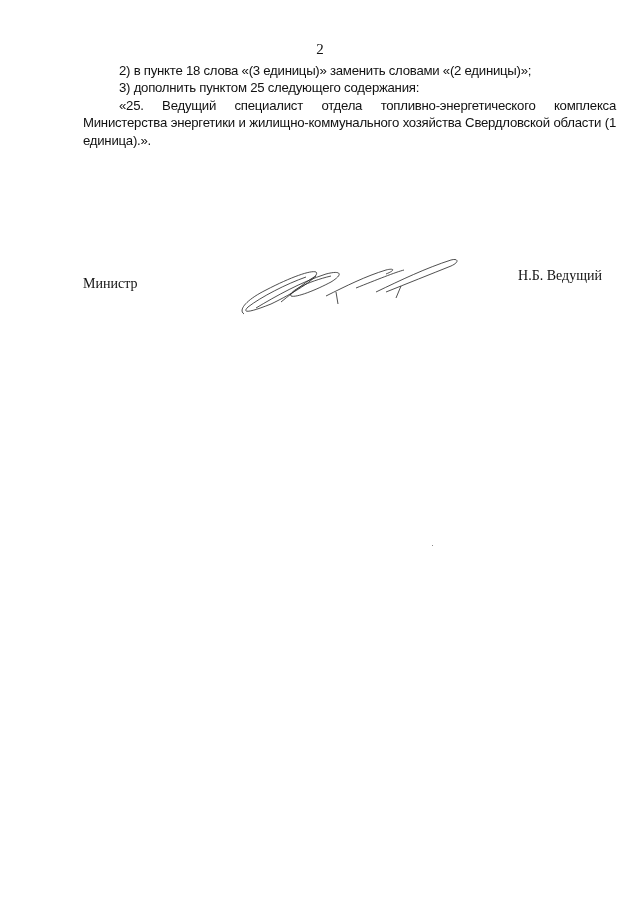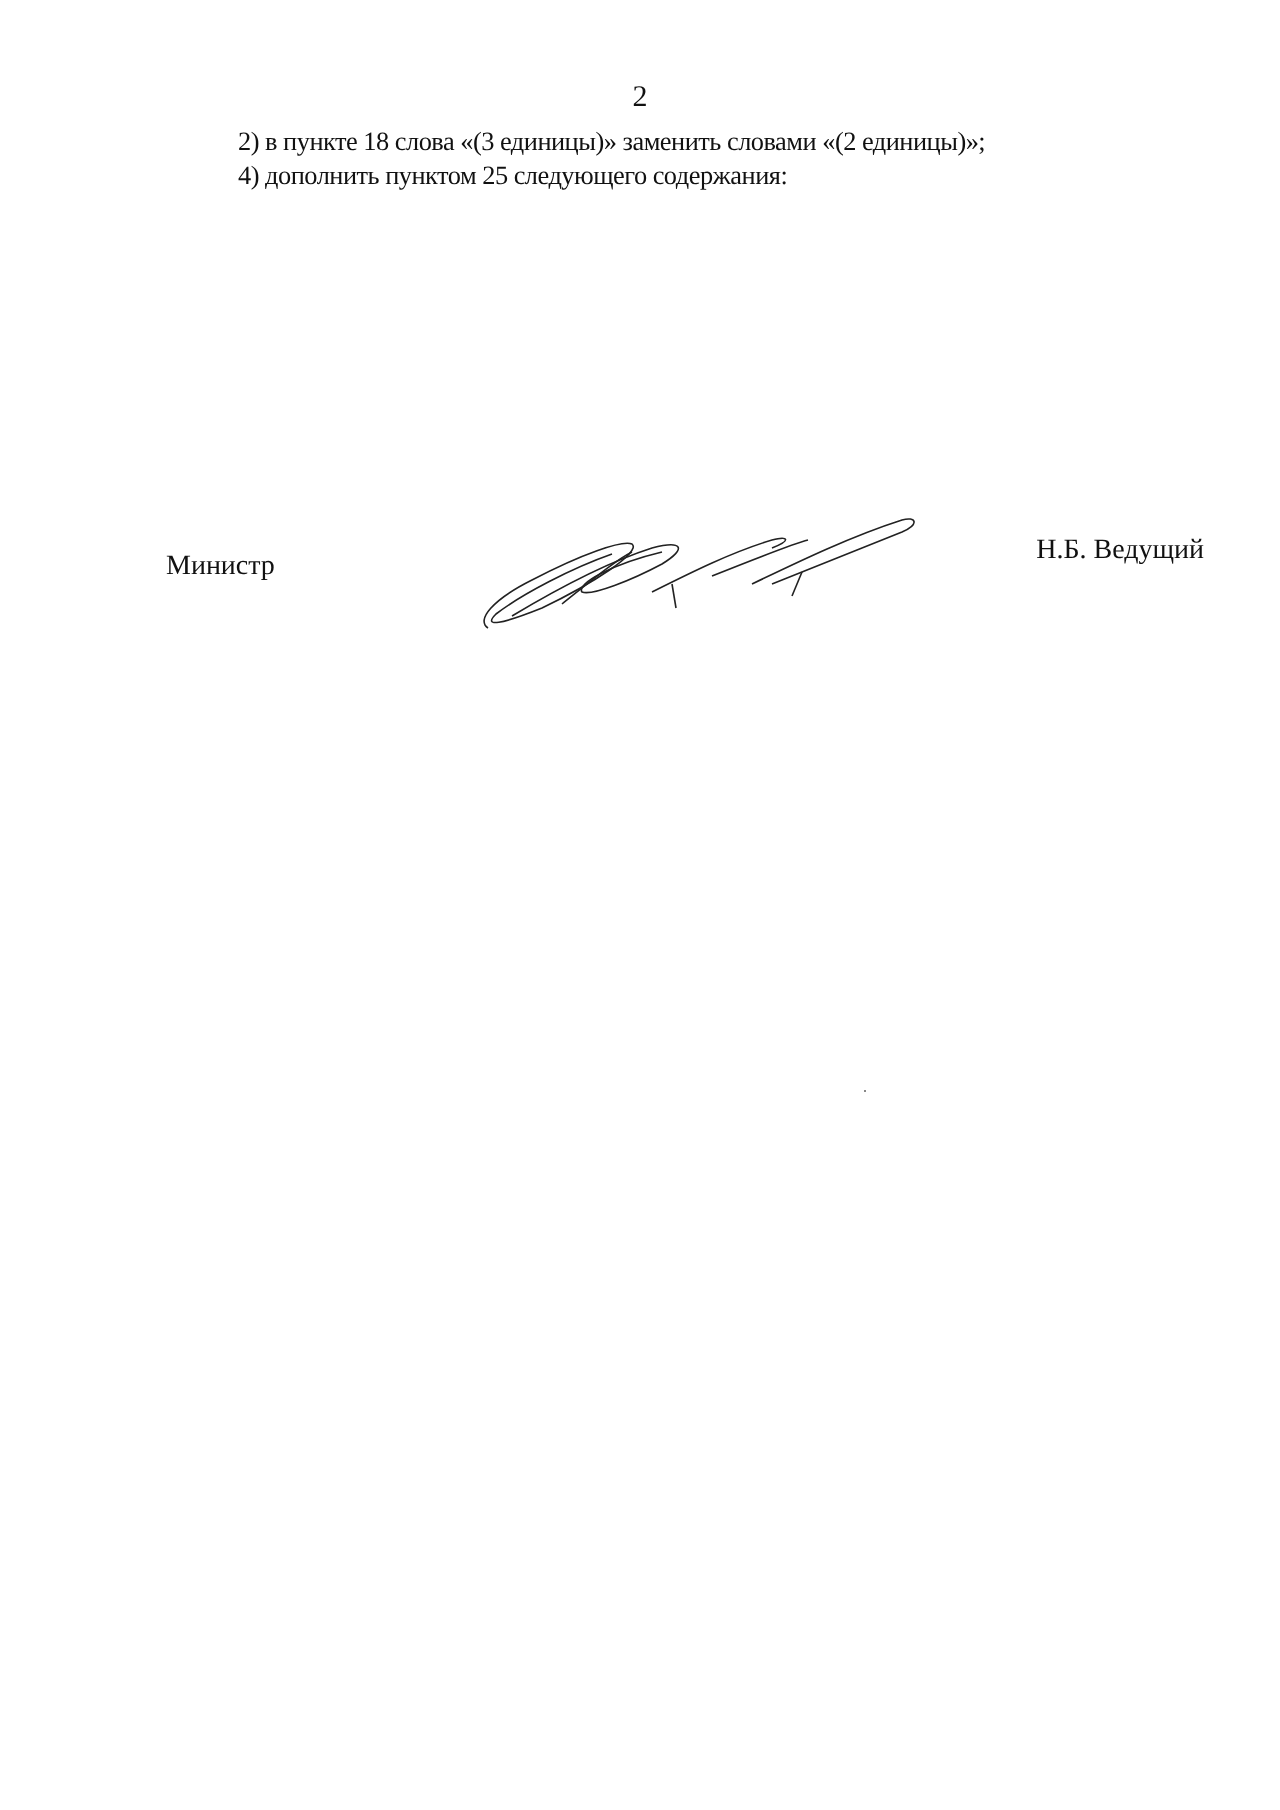--- a/index.html
+++ b/index.html
@@ -8,21 +8,21 @@
       position: absolute; left: 0; top: 0; width: 640px; height: 905px;
       background: #ffffff; color: #111;
       font-family: "Liberation Serif", "DejaVu Serif", serif;
     }
     .page-number {
       position: absolute; top: 40px; left: 0; width: 640px; text-align: center;
       font-size: 15px; line-height: 18px;
     }
     .body-text {
       position: absolute; left: 83px; top: 62px; width: 533px;
-      font-family: Liberation Serif, serif;
+      font-family: Liberation Sans, sans-serif;
       font-size: 13.2px; line-height: 17.4px; letter-spacing: -0.25px;
     }
     .p { text-align: justify; text-align-last: left; margin: 0; }
     .indent { text-indent: 36px; }
     .sig-row { position: absolute; top: 270px; left: 0; width: 624px; height: 60px; }
     .sig-title {
       position: absolute; left: 83px; top: 6px; font-size: 14px;
       font-family: "Liberation Serif", serif;
     }
     .sig-name {
@@ -33,21 +33,22 @@
     .speck { position: absolute; left: 432px; top: 545px; width: 1px; height: 1px; background: #888; }
   </style>
 </head>
 <body>
 
 <div class="page">
   <div class="page-number">2</div>
 
   <div class="body-text">
     <p class="p indent">2) в пункте 18 слова «(3 единицы)» заменить словами «(2 единицы)»;</p>
-    <p class="p indent">4) дополнить пунктом 25 следующего содержания:</p>
+    <p class="p indent">3) дополнить пунктом 25 следующего содержания:</p>
+    <p class="p indent">«25. Ведущий специалист отдела топливно-энергетического комплекса Министерства энергетики и жилищно-коммунального хозяйства Свердловской области (1 единица).».</p>
   </div>
 
   <div class="sig-row">
     <div class="sig-title">Министр</div>
     <svg class="signature" viewBox="0 0 230 70" fill="none" stroke="#222" stroke-width="0.8">
       <path d="M8,62 C2,58 10,48 30,38 C55,25 75,18 80,20 C85,24 60,40 35,52 C15,60 5,62 12,55 C25,45 50,32 70,25"></path>
       <path d="M20,56 C40,44 65,30 90,22 C105,18 108,22 95,30 C80,38 60,46 55,44 C52,40 70,30 95,24"></path>
       <path d="M45,50 C60,38 72,28 80,24"></path>
       <path d="M90,44 C110,34 130,24 150,18 C158,16 160,18 150,22"></path>
       <path d="M100,40 L102,52"></path>

